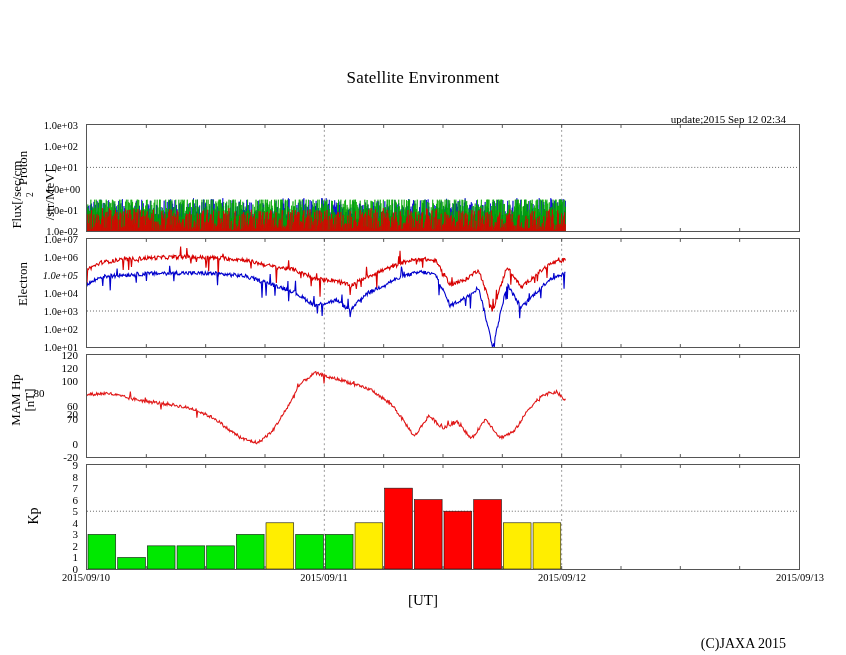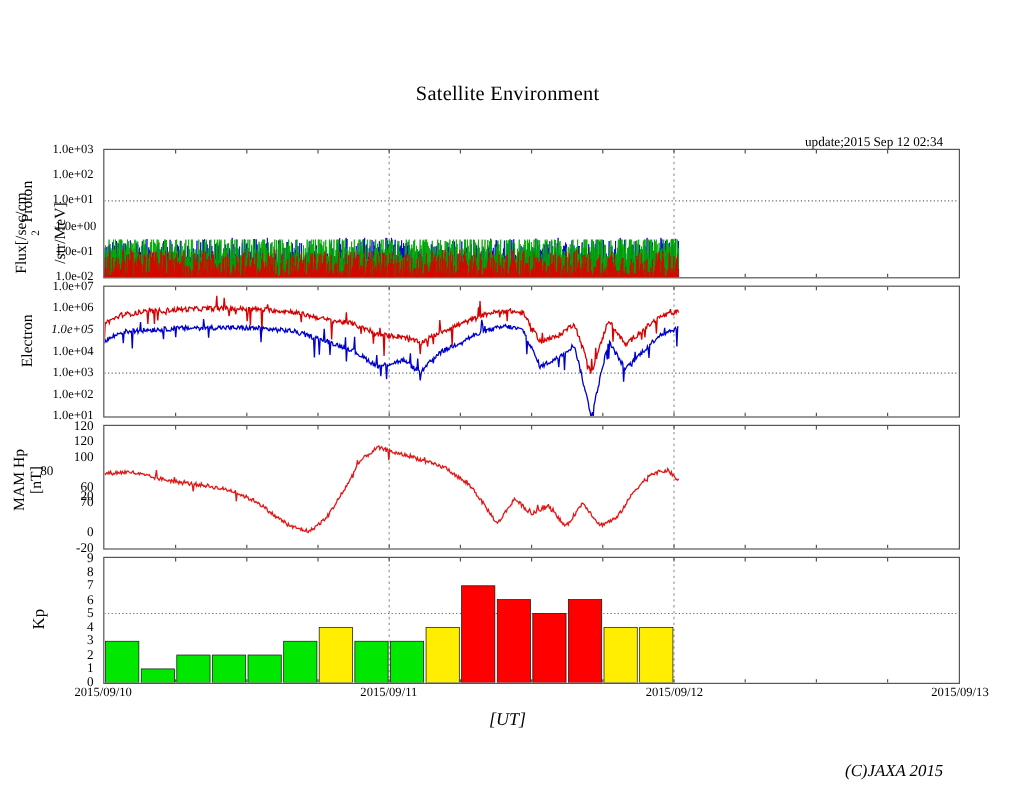--- a/index.html
+++ b/index.html
@@ -5,22 +5,22 @@
   html,body{margin:0;padding:0;background:#fff;}
   body{width:846px;height:655px;position:relative;
        font-family:"Liberation Serif","DejaVu Serif",serif;color:#000;}
   #stage{position:absolute;left:0;top:0;width:846px;height:655px;overflow:hidden;}
 
   .ttl{position:absolute;left:0;top:68px;width:846px;text-align:center;
        font-size:17px;letter-spacing:.2px;}
   .upd{position:absolute;left:540px;top:113px;width:246px;text-align:right;
        font-size:11px;}
   .cpr{position:absolute;left:546px;top:636px;width:240px;text-align:right;
-       font-size:14px;font-style:italic;}
-  .xttl{position:absolute;left:0;top:592px;width:846px;text-align:center;font-size:15px;font-style:italic;}
+       font-size:14px;}
+  .xttl{position:absolute;left:0;top:592px;width:846px;text-align:center;font-size:15px;}
 
   
   .panel{position:absolute;left:86px;border:1px solid #555;box-sizing:border-box;
          background:#fff;overflow:hidden;}
   #p-proton{top:124px;width:714px;height:108px;}
   #p-electron{top:238px;width:714px;height:110px;}
   #p-mam{top:354px;width:714px;height:104px;}
   #p-kp{top:464px;width:714px;height:106px;}
   .panel svg{display:block;width:100%;height:100%;}
   .ycol{position:absolute;width:82px;left:0;}

